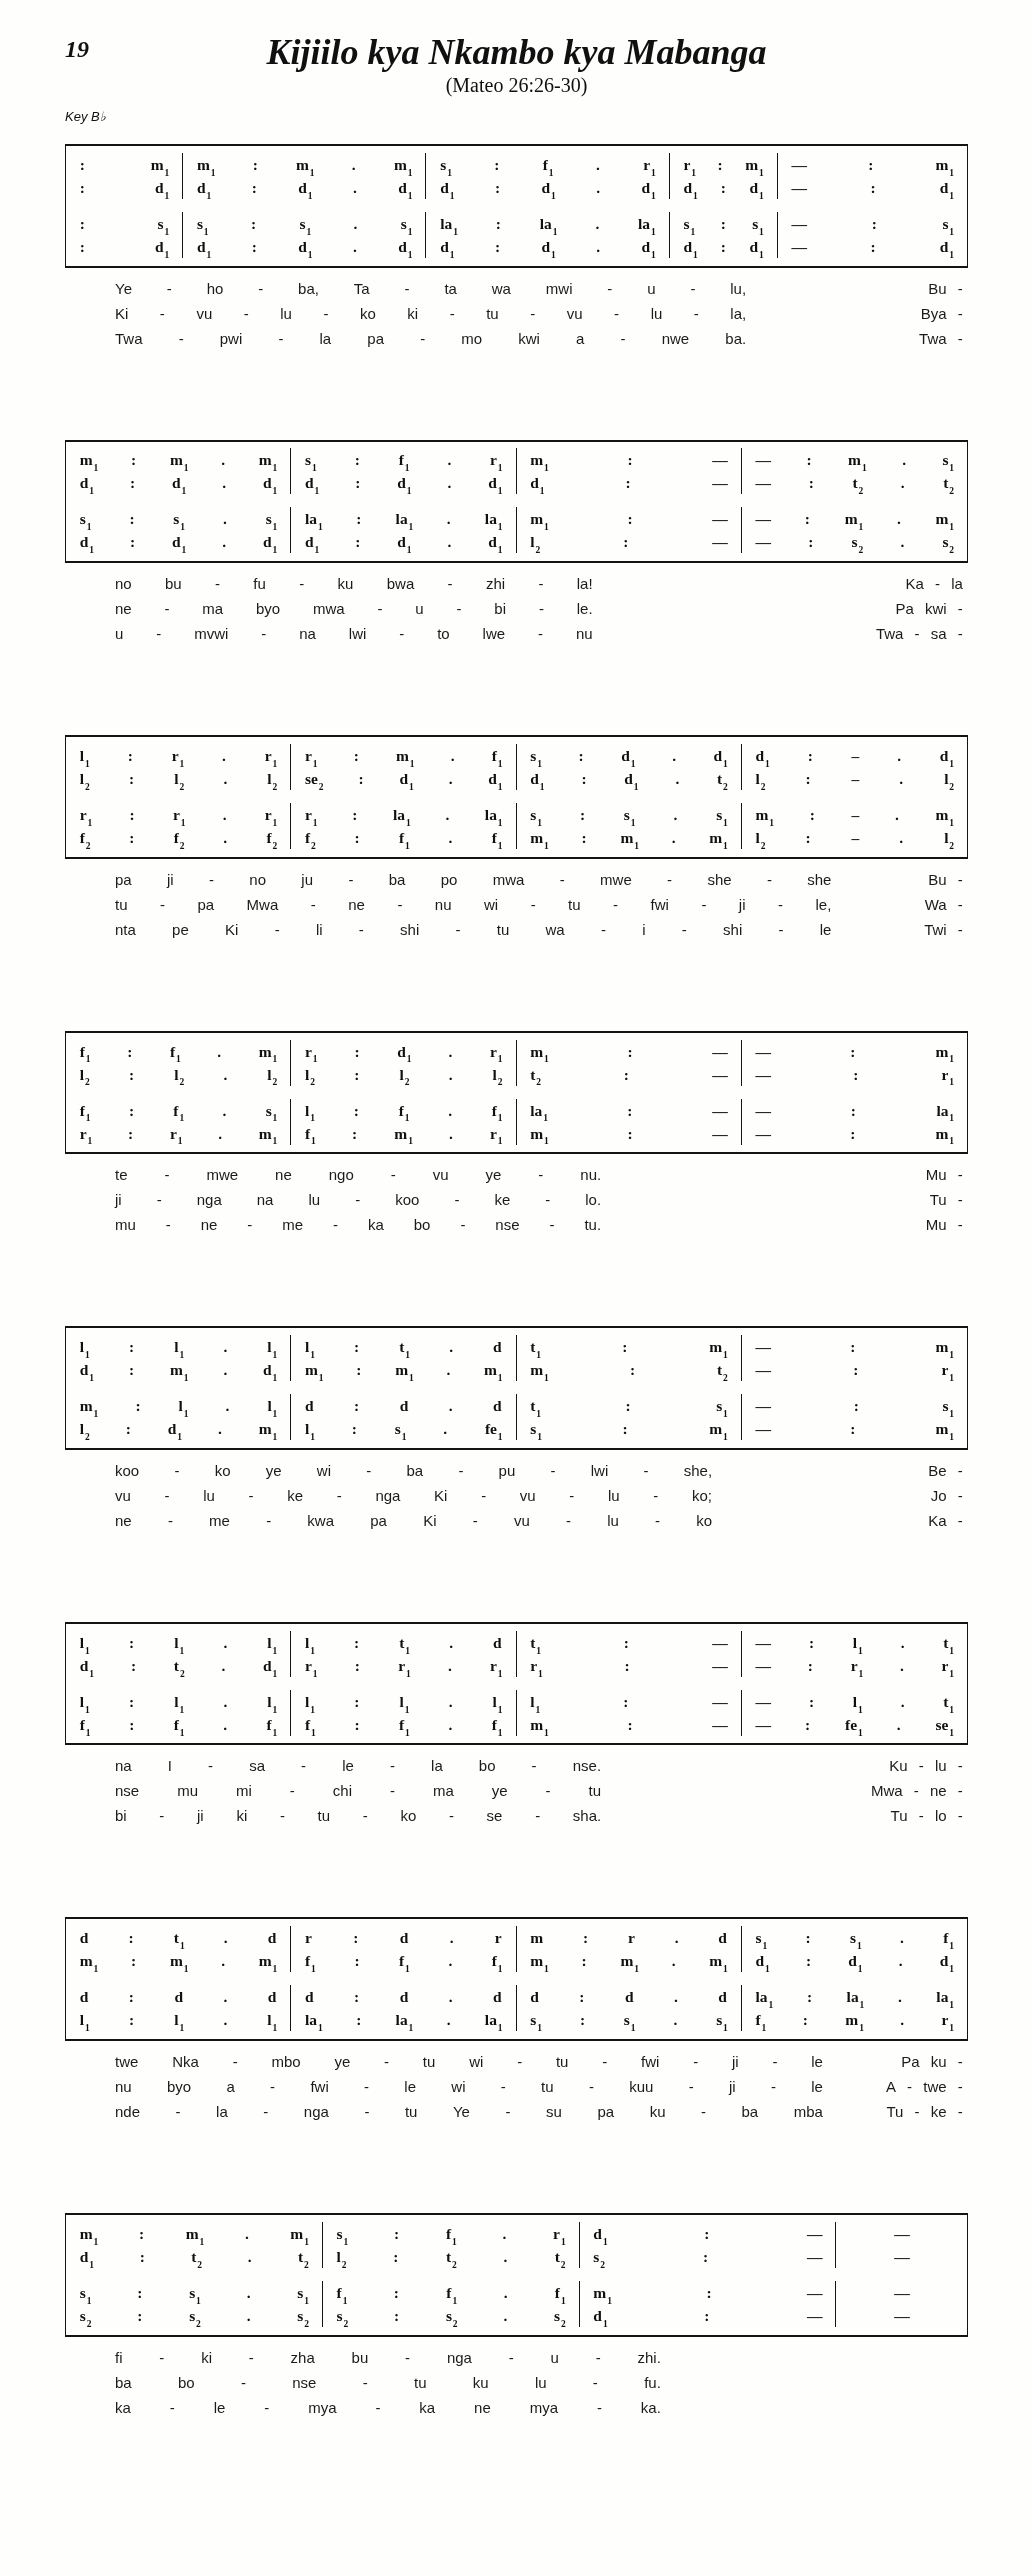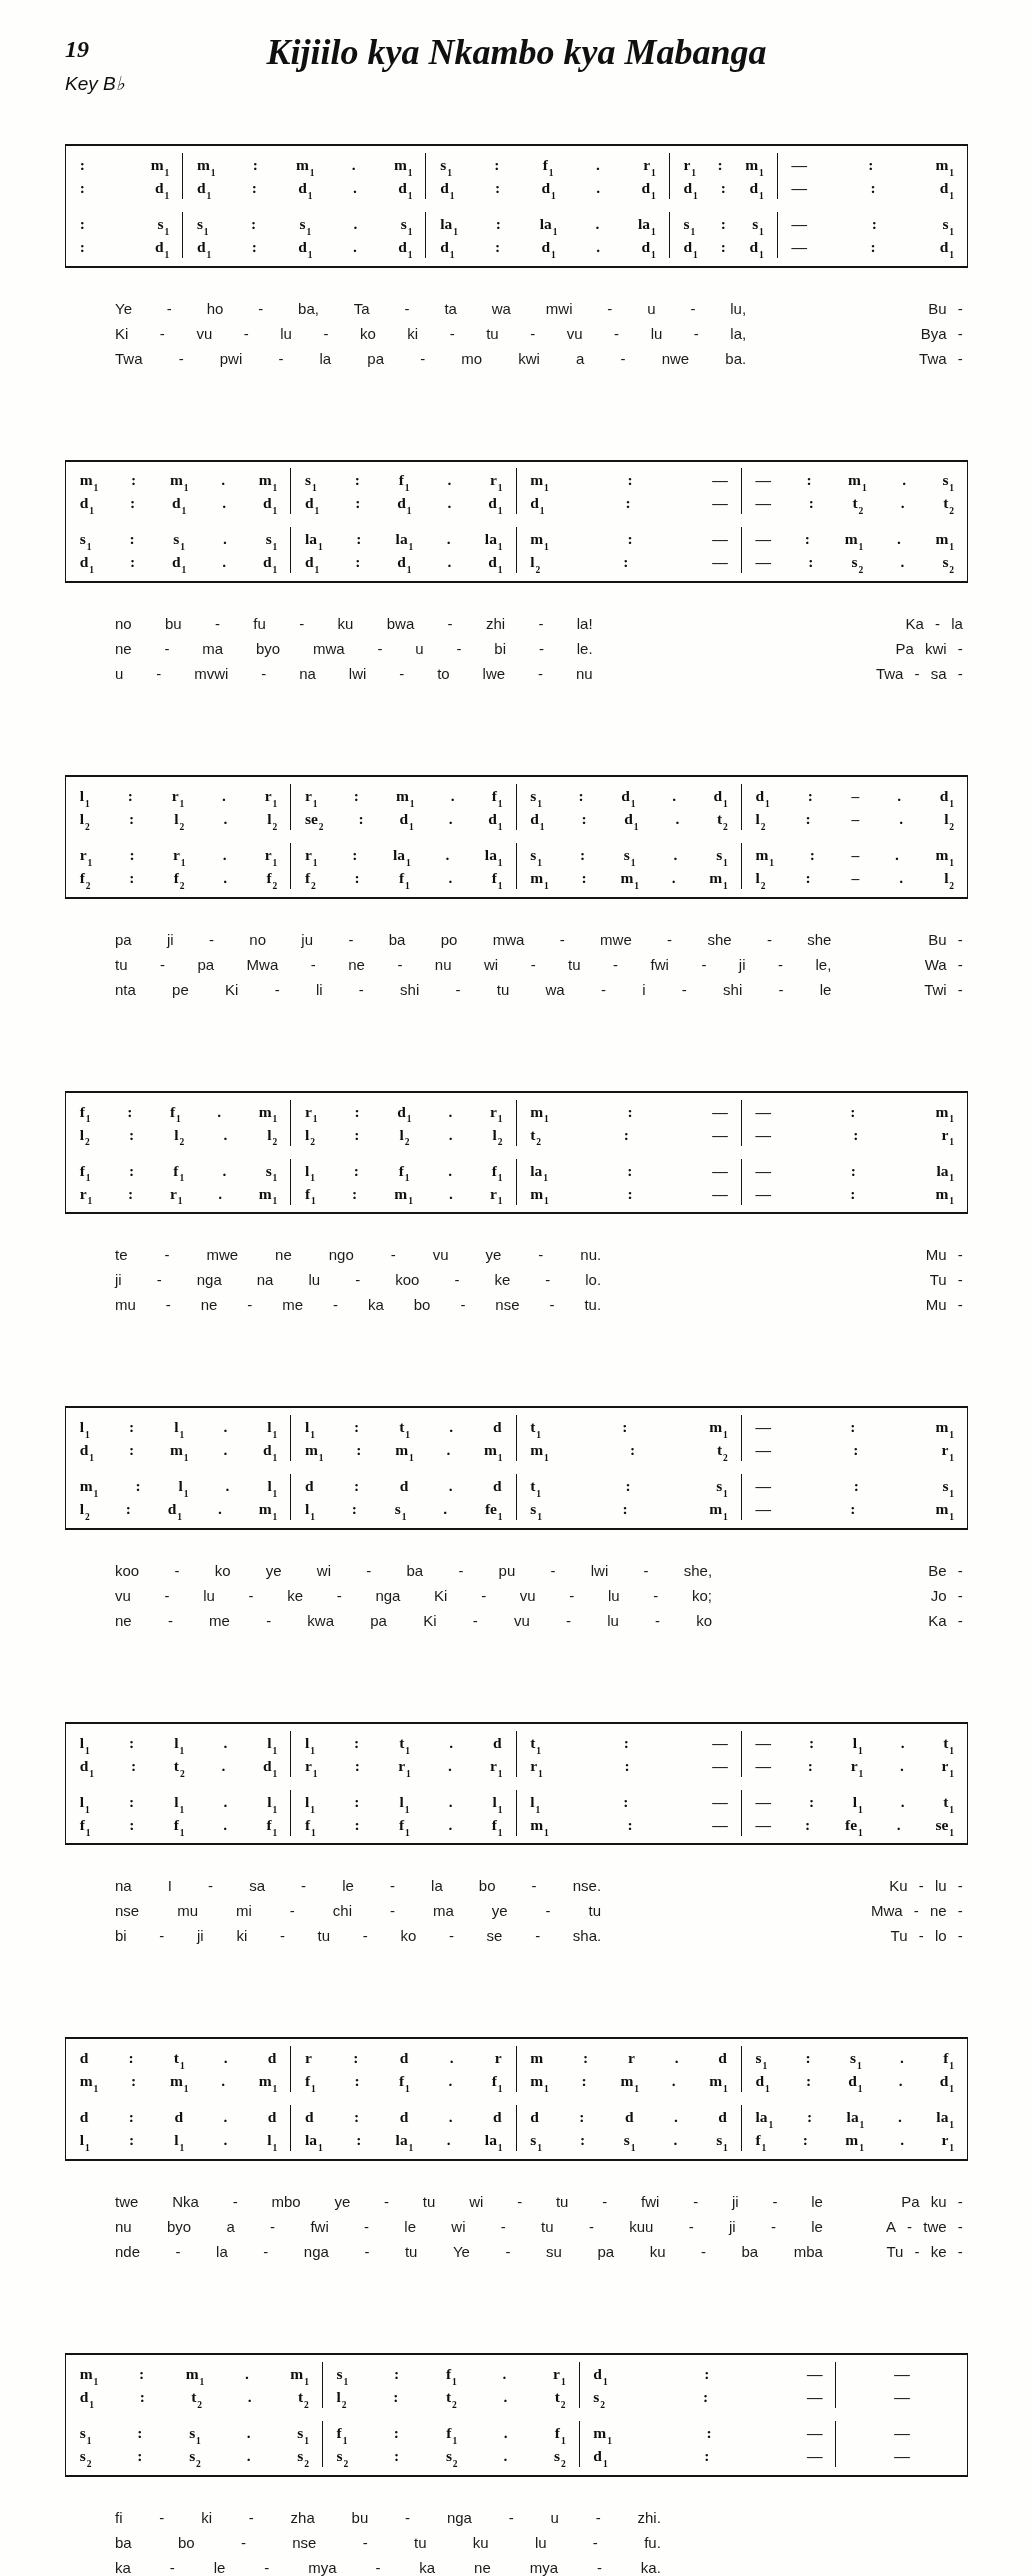--- a/index.html
+++ b/index.html
@@ -4,55 +4,56 @@
 <style>
   html,body{margin:0;padding:0;overflow:hidden;}
   body{width:1033px;height:2576px;background:#fefefd;color:#101010;
        font-family:"Liberation Serif", serif;}
   .page{padding:34px 65px 0 65px;box-sizing:border-box;}
   
   .header{position:relative;height:110px;}
   .song-number{position:absolute;left:0;top:1.7px;font-size:24px;font-weight:700;font-style:italic;}
   .title{margin:0;text-align:center;font-size:36px;font-weight:700;font-style:italic;line-height:1.05;}
   .subtitle{text-align:center;font-size:20px;margin-top:2.6px;}
-  .keyline{font-family:"Liberation Sans",sans-serif;font-style:italic;font-size:19px;}
+  .keyline{font-family:"Liberation Sans",sans-serif;font-style:italic;font-size:13px;margin-top:12px;}
   
   .system{margin-bottom:89px;}
   .systems .system:last-child{margin-bottom:13.8px;}
   .score-box{border-top:2.2px solid #141414;border-bottom:2.2px solid #141414;
              border-left:1.5px solid #141414;border-right:1.5px solid #141414;
              padding:6.9px 0 7.7px 0;background:#fefefd;}
   .pair{display:flex;}
   .pair + .pair{margin-top:13px;}
   .meas{box-sizing:border-box;display:flex;flex-direction:column;border-right:1.5px solid #141414;}
   .meas:last-child{border-right:none;}
   .vrow{display:flex;justify-content:space-between;align-items:baseline;
         padding:0 13.8px;height:23px;font-size:15.5px;font-weight:700;line-height:23px;}
   .vrow.center{justify-content:center;}
   .note{white-space:nowrap;}
   .note sub{font-size:9.5px;position:relative;top:1.7px;left:0.9px;line-height:0;}
   .sep{font-weight:700;}
   .dash{font-weight:700;letter-spacing:-0.9px;}
   
-  .lyrics{margin-top:28px;padding-left:50px;font-family:"Liberation Sans",sans-serif;
+  .lyrics{margin-top:8px;padding-left:50px;font-family:"Liberation Sans",sans-serif;
           font-size:15px;color:#1b1b1b;}
   .lyric-line{display:flex;height:25px;align-items:center;}
   .lyric-main{display:flex;justify-content:space-between;align-items:baseline;}
   .lyric-spacer{flex:1;}
   .lyric-pickup{display:flex;gap:11.2px;padding-right:5.2px;}
   
   .footer{text-align:right;font-size:15px;margin-top:19px;}
 </style>
 </head>
 <body>
 
 <div class="page">
   <div class="header">
     <span class="song-number">19</span>
     <h1 class="title">Kijiilo kya Nkambo kya Mabanga</h1>
+    <div class="subtitle">(Mateo 26:26-30)</div>
     <div class="keyline">Key B♭</div>
   </div>
 
   <div class="systems" id="systems">
       <section class="system">
         <div class="score-box">
           <div class="pair">
             <div class="meas" style="width:13%">
               <div class="vrow">
                 <span class="sep">:</span>

